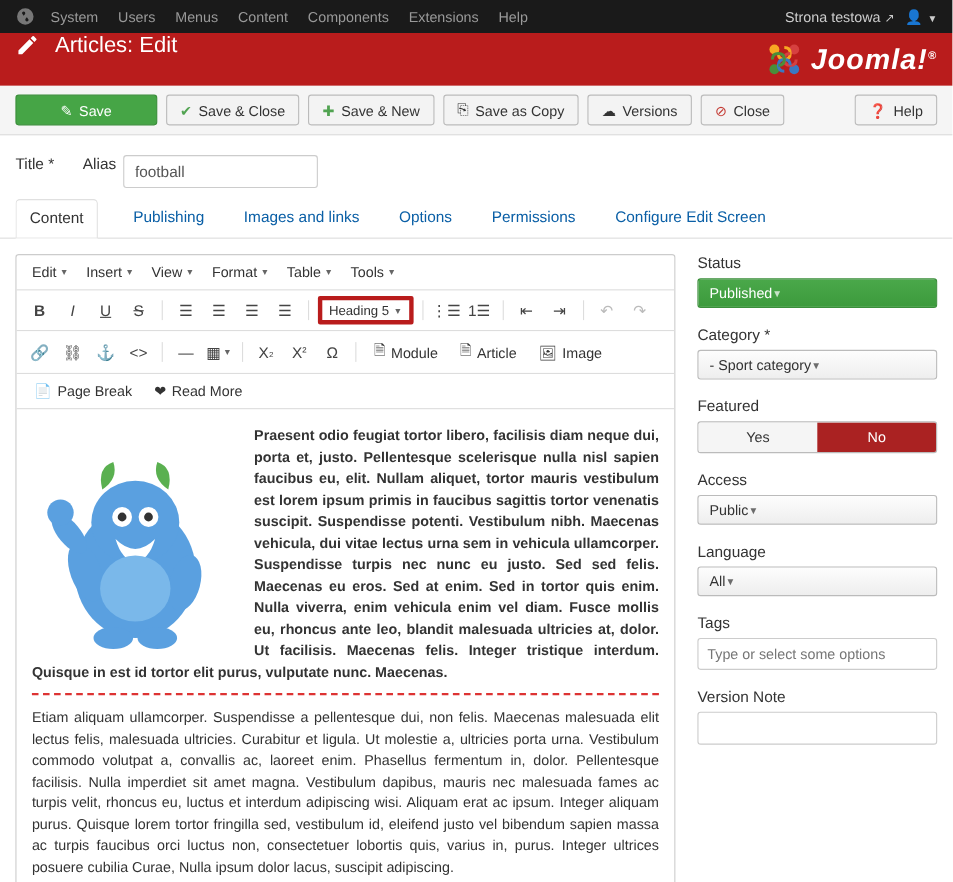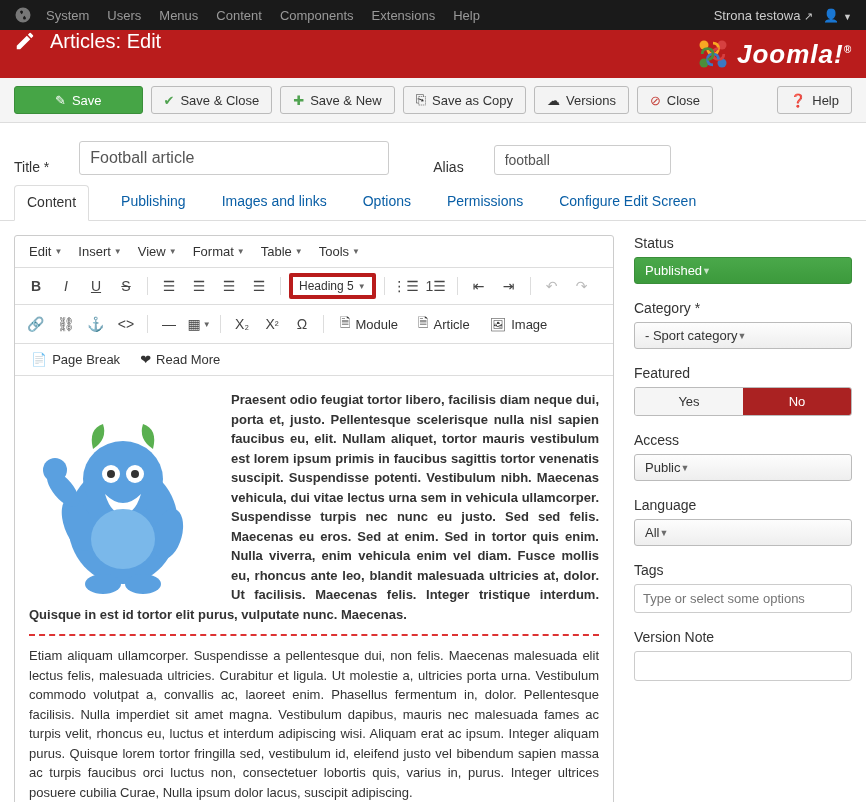--- a/index.html
+++ b/index.html
@@ -26,21 +26,21 @@
 
 .toolbar { background: #f5f5f5; border-bottom: 1px solid #ddd; padding: 8px 14px; display: flex; gap: 8px; }
 .btn { background: #f3f3f3; border: 1px solid #bbb; border-radius: 3px; padding: 5px 12px; font-size: 13px; cursor: pointer; display: inline-flex; align-items: center; gap: 6px; color: #333; }
 .btn-success { background: #46a546; border-color: #3a8e3a; color: #fff; padding: 5px 40px; }
 .btn .ic { font-size: 13px; }
 .btn .ic-green { color: #51a351; }
 .btn .ic-red { color: #c43c35; }
 .toolbar .spacer { margin-left: auto; }
 
 
-.form-area { padding: 18px 14px 10px; display: flex; align-items: flex-end; gap: 24px; }
+.form-area { padding: 18px 14px 10px; display: flex; align-items: flex-start; gap: 0; }
 .form-area label { font-size: 14px; margin-right: 6px; }
 .form-area input { border: 1px solid #ccc; border-radius: 3px; padding: 7px 10px; font-size: 16px; color: #555; }
 .title-input { width: 310px; }
 .alias-input { width: 177px; font-size: 14px !important; padding: 6px 10px !important; }
 
 
 .tabs { border-bottom: 1px solid #ddd; padding: 0 14px; display: flex; gap: 28px; }
 .tab { padding: 8px 4px 10px; font-size: 14px; color: #0a5fa6; cursor: pointer; position: relative; }
 .tab.active { color: #333; border: 1px solid #ddd; border-bottom: 1px solid #fff; border-radius: 4px 4px 0 0; margin-bottom: -1px; padding: 8px 12px 10px; }
 
@@ -148,21 +148,20 @@
     </button>
   <div class="spacer"></div>
   <button class="btn">
       <span class="ic">❓</span>
       <span>Help</span>
     </button>
 </div>
 
 <div class="form-area">
   <label>Title *</label>
-  <input class="title-input" value="Football article" style="">
   <label style="margin-left:20px">Alias</label>
   <input class="alias-input" value="football" style="">
 </div>
 
 <div class="tabs">
   <div class="tab active">Content</div>
   <div class="tab">Publishing</div>
   <div class="tab">Images and links</div>
   <div class="tab">Options</div>
   <div class="tab">Permissions</div>

